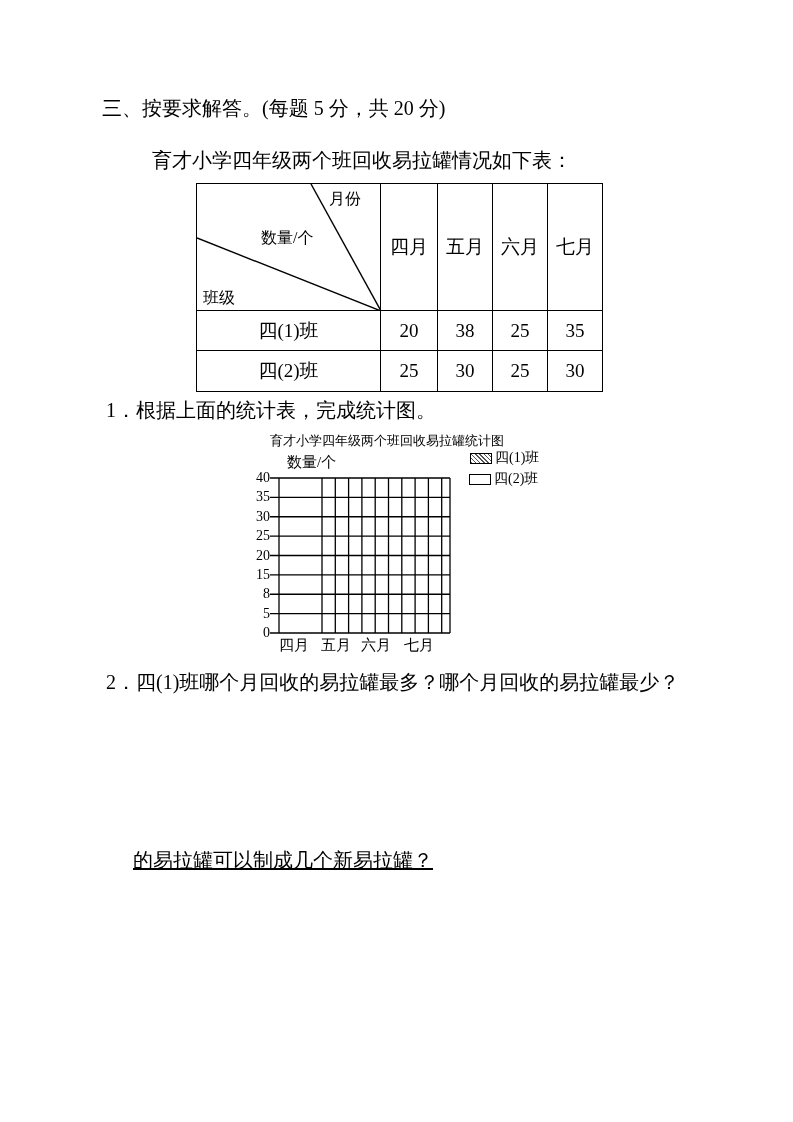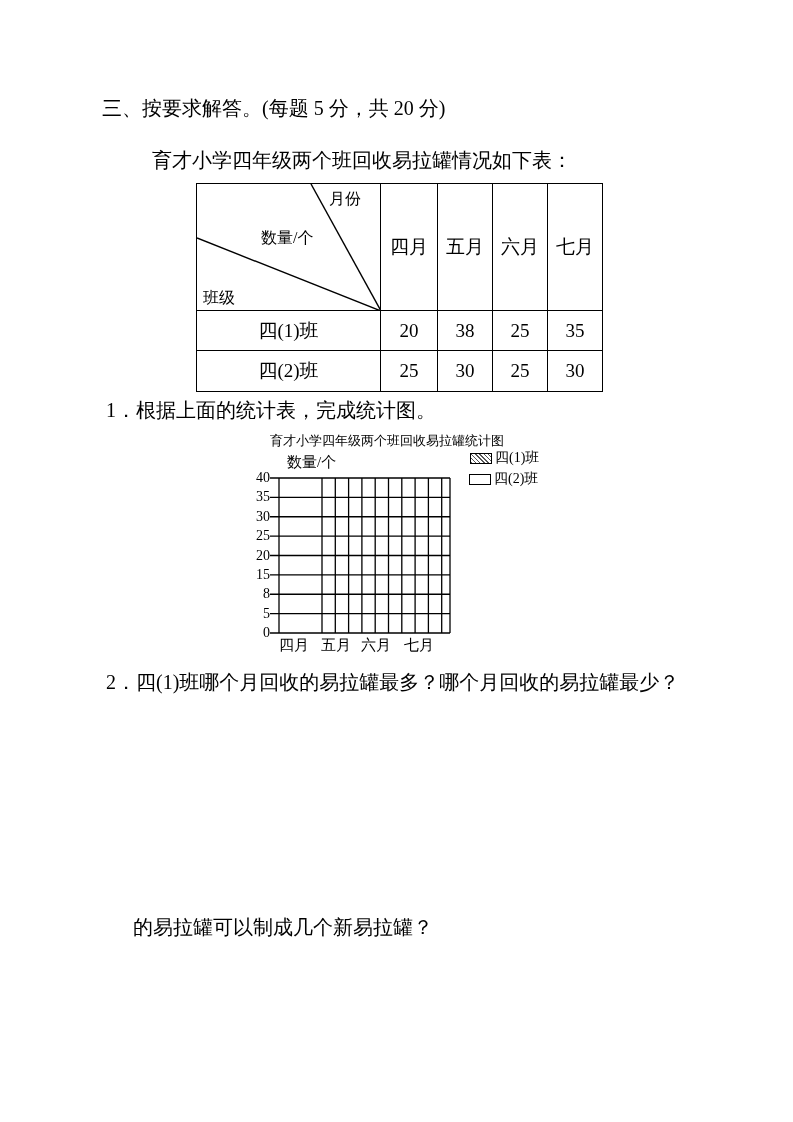--- a/index.html
+++ b/index.html
@@ -139,15 +139,15 @@
       <span class="legend-label">四(1)班</span>
     </div>
     <div class="legend-row" style="left:239px;top:38px;">
       <span class="legend-swatch"></span>
       <span class="legend-label">四(2)班</span>
     </div>
   </div>
 
   <div class="text-line" style="left:106px;top:670px;">2．四(1)班哪个月回收的易拉罐最多？哪个月回收的易拉罐最少？</div>
 
-  <div class="text-line" style="left:133px;top:915px;">的易拉罐可以制成几个新易拉罐？</div>
+  <div class="text-line" style="left:133px;top:848px;text-decoration:underline;">的易拉罐可以制成几个新易拉罐？</div>
 
 </div>
 
 </body></html>

